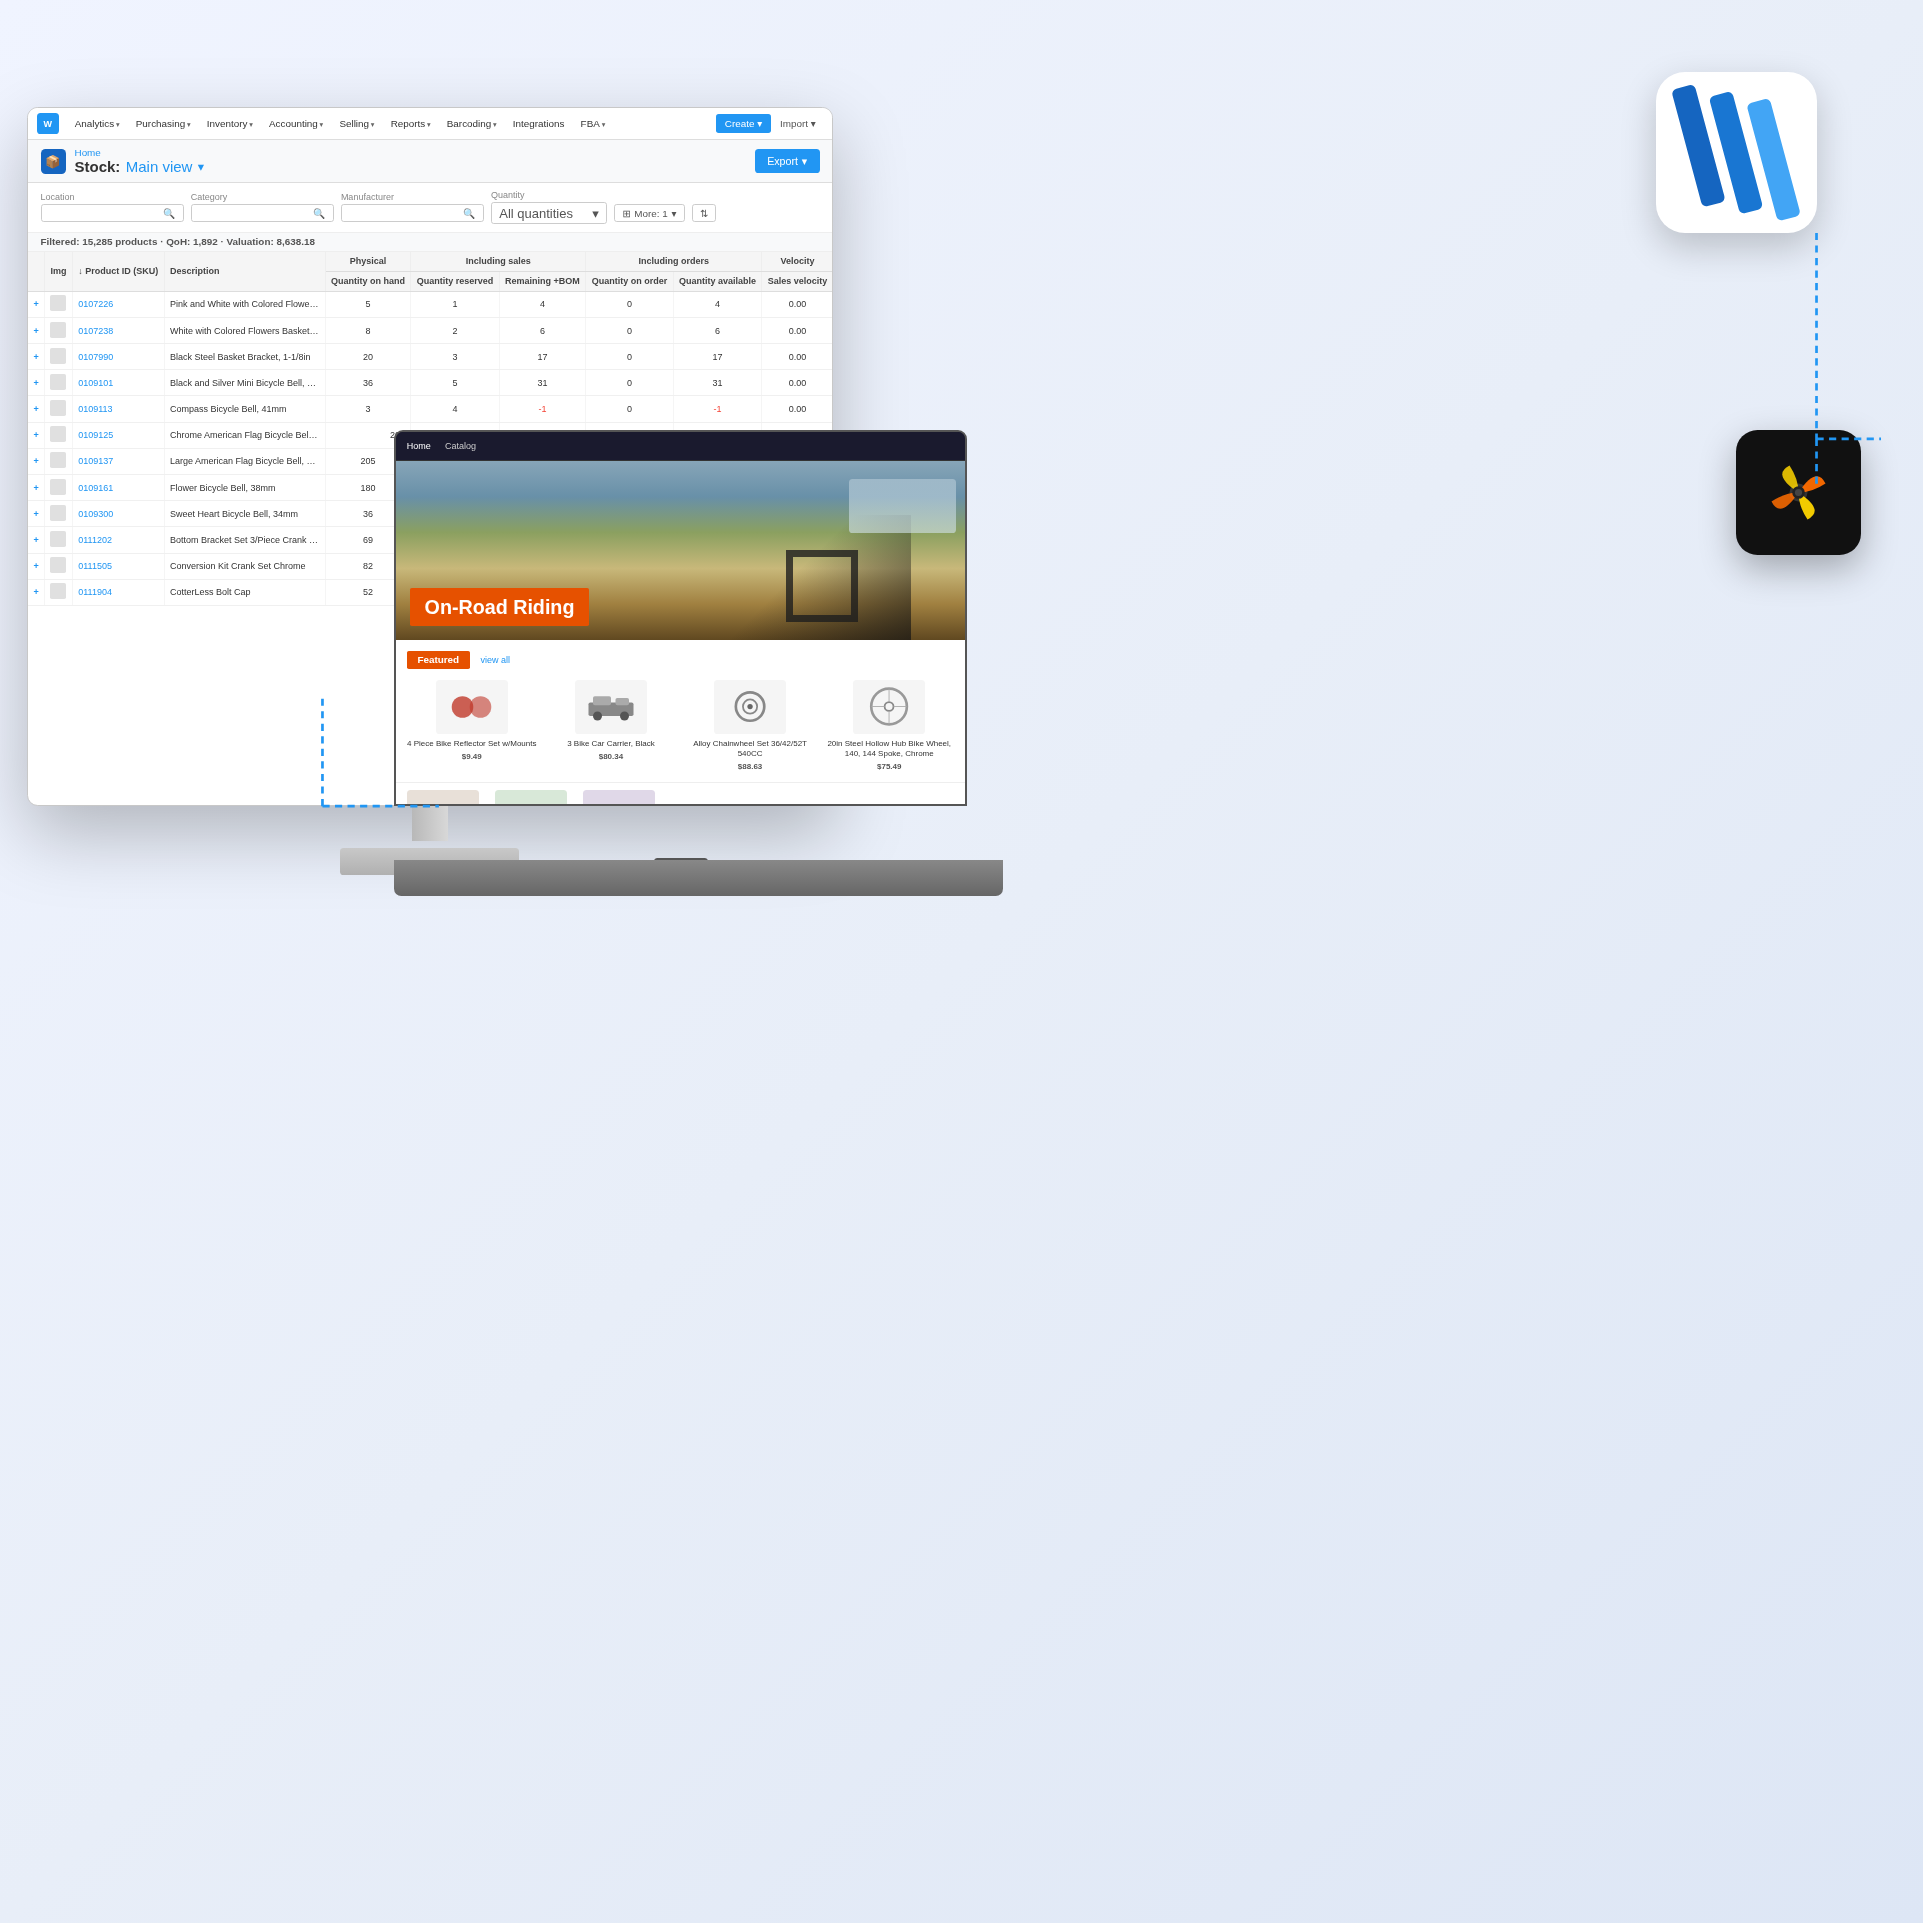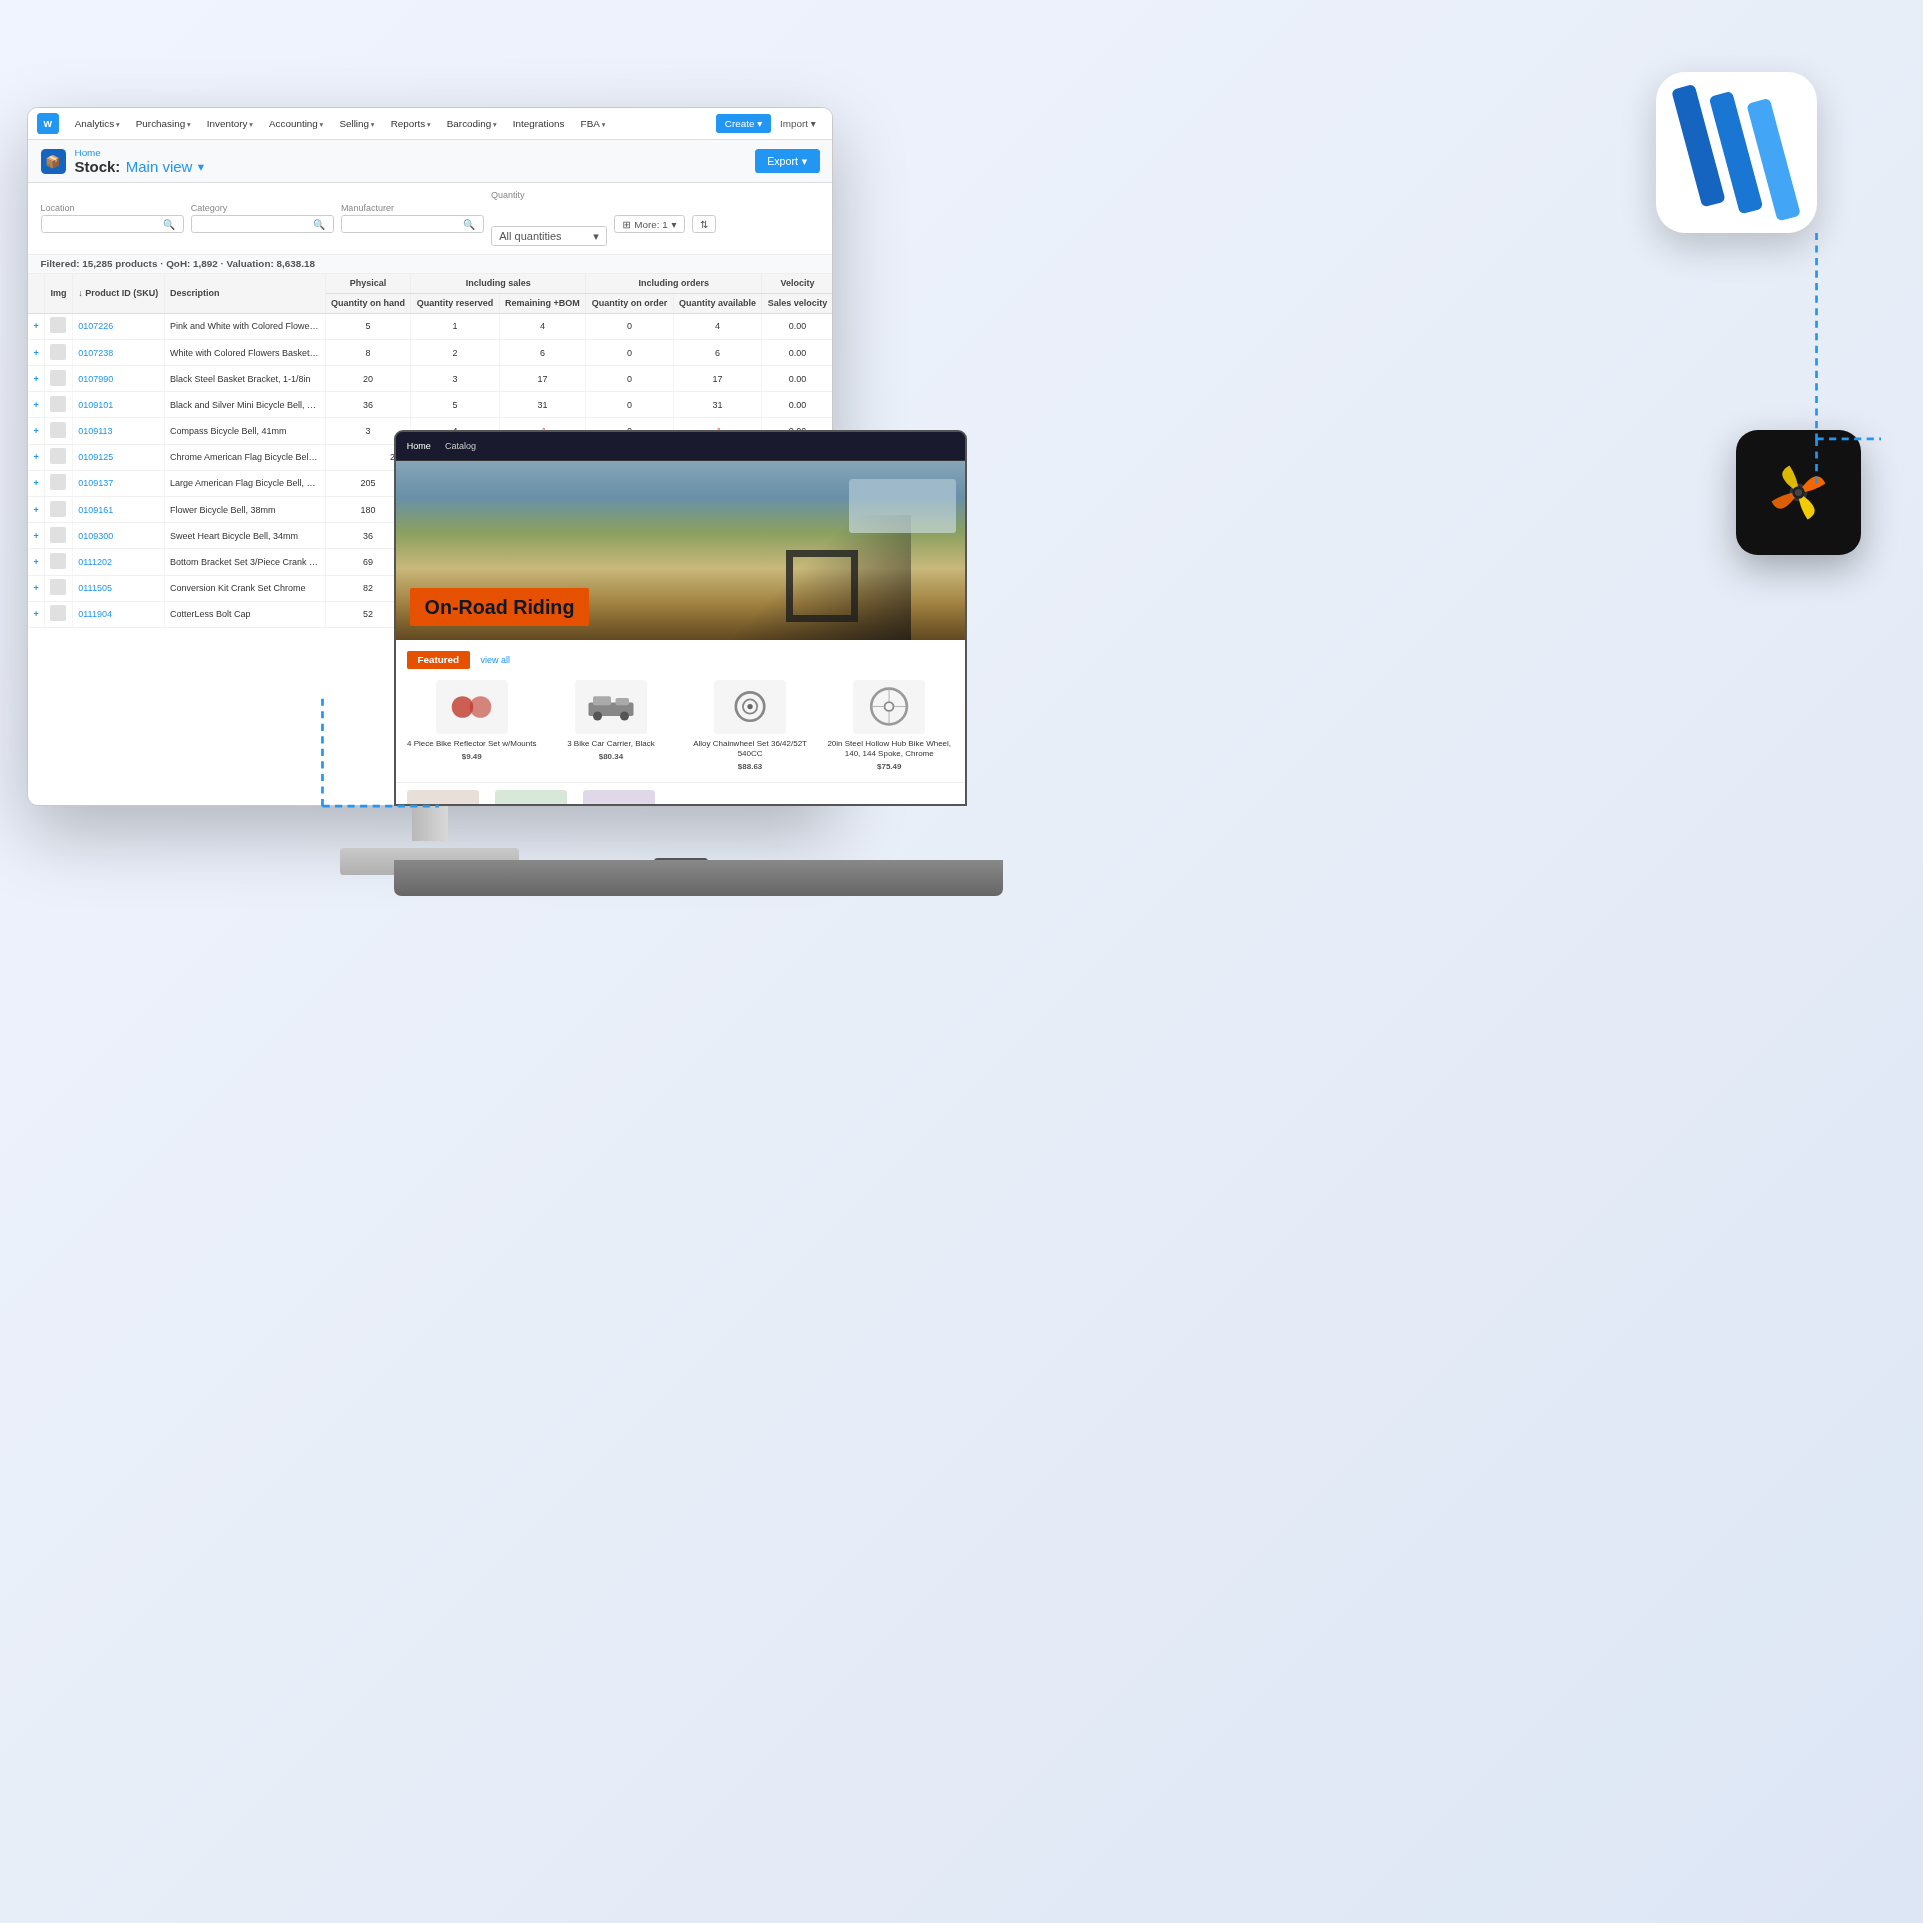--- a/index.html
+++ b/index.html
@@ -275,28 +275,27 @@
       outline: none;
       font-size: 9.9px;
       width: 100%;
       color: #999;
     }
     .search-icon { color: #aaa; font-size: 9.9px; }
     .filter-qty {
       border: 0.9px solid #ccc;
       border-radius: 2.7px;
       padding: 2.7px 7.2px;
-      font-size: 11px;
+      font-size: 13px;
       color: #555;
       background: white;
       min-width: 116px;
       display: flex;
       align-items: center;
       justify-content: space-between;
-      margin-top: 24px;
     }
     .filter-more {
       border: 0.9px solid #ccc;
       border-radius: 2.7px;
       padding: 2.7px 7.2px;
       font-size: 9.9px;
       color: #555;
       background: white;
       display: flex;
       align-items: center;
@@ -394,21 +393,21 @@
       padding: 14.3px;
     }
     .hero-banner {
       position: relative;
       z-index: 2;
       background: #e65100;
       padding: 7.2px 14.3px;
       border-radius: 1.8px;
     }
     .hero-banner-text {
-      color: #0f172a;
+      color: #ffffff;
       font-size: 19.7px;
       font-weight: 700;
     }
 
     .products-section {
       background: white;
       padding: 10.7px;
     }
     .section-header {
       display: flex;

